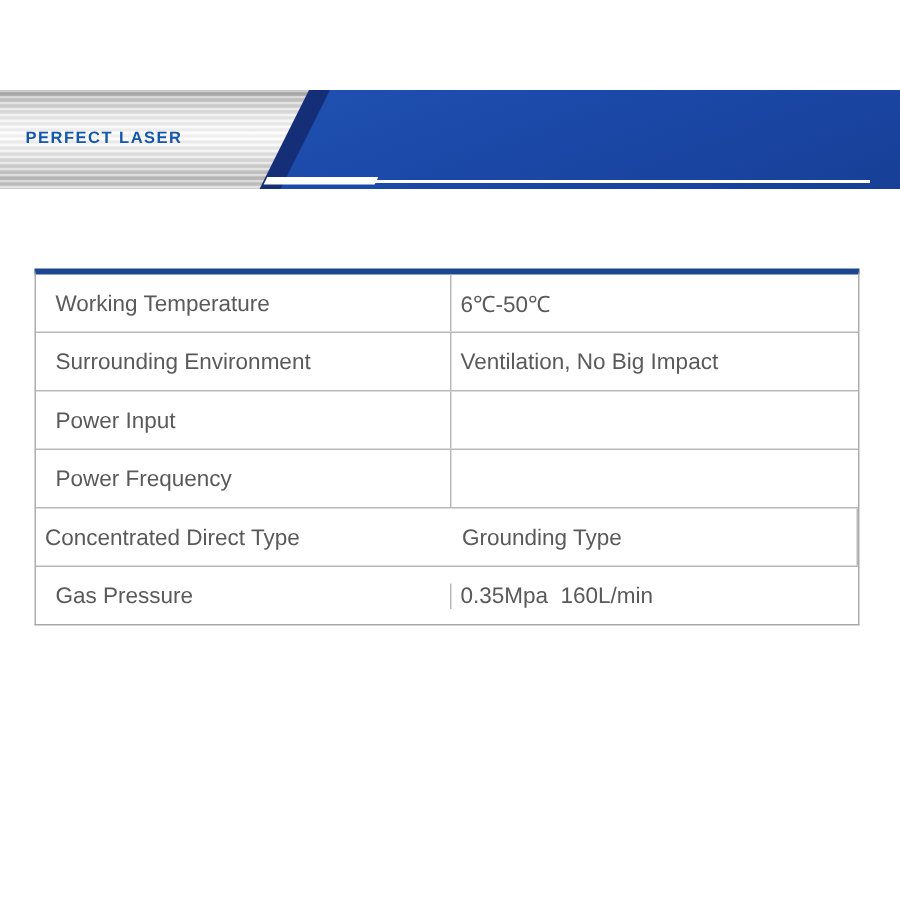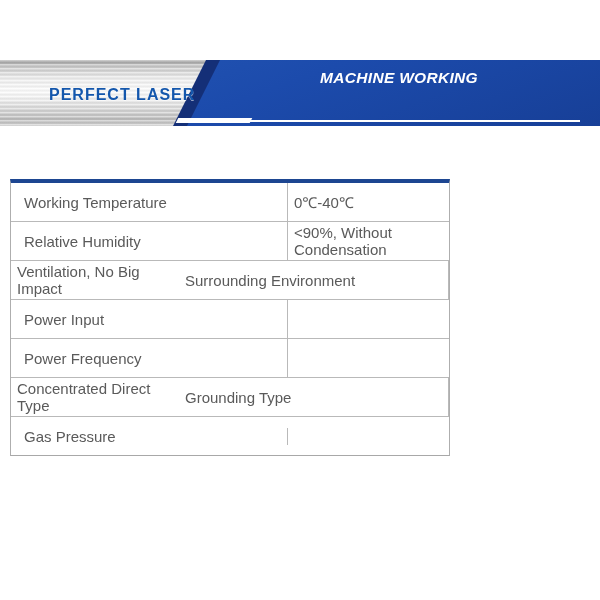--- a/index.html
+++ b/index.html
@@ -28,43 +28,42 @@
         #f2f2f2 58%, #d6d6d6 74%, #b9b9b9 90%, #cfcfcf 100%);
     clip-path:polygon(0 0, 208px 0, 175px 66px, 0 66px);
   }
   .navy-stripe{
     position:absolute;left:0;top:0;width:240px;height:66px;
     background:#142f77;
     clip-path:polygon(206px 0, 220px 0, 187px 66px, 173px 66px);
   }
   .brand-logo{
     position:absolute;left:17px;top:26px;
-    font-size:16px;font-weight:800;letter-spacing:1px;
+    font-size:11px;font-weight:800;letter-spacing:1px;
     color:#1457ac;white-space:nowrap;
     text-shadow:0 1px 0 rgba(255,255,255,0.55);
-    margin-left:32px;
   }
   .banner-title{
     position:absolute;left:210px;right:12px;top:9px;
     text-align:center;color:#ffffff;
     font-size:15.5px;line-height:18.5px;font-weight:bold;font-style:italic;
     letter-spacing:0.3px;white-space:nowrap;
   }
   .underline-thick{
     position:absolute;left:177px;top:58px;width:74px;height:5px;
     background:#ffffff;transform:skewX(-26deg);
   }
   .underline-thin{
     position:absolute;left:247px;top:59.5px;width:333px;height:2px;
     background:#ffffff;
   }
 
   
   .spec-table{
-    position:absolute;left:10px;top:179px;width:440px;
+    position:absolute;left:23px;top:179px;width:550px;
     border-top:4px solid #1d4691;
     border-left:1px solid #aeaeae;
     border-right:1px solid #aeaeae;
     border-bottom:1px solid #a8a8a8;
     box-sizing:border-box;
     background:#ffffff;
   }
   .spec-row{display:flex;height:38px;border-bottom:1px solid #b9b9b9;}
   .spec-row:last-child{border-bottom:none;align-items:center;}
   .cell{
@@ -78,47 +77,43 @@
 </head>
 <body>
 
 <div class="stage">
 
   <div class="banner">
     <div class="silver-panel"></div>
     <div class="navy-stripe"></div>
     <span class="brand-logo">PERFECT LASER</span>
     <div class="banner-title">
-      <div>MACHINE WORKING</div>
     </div>
     <div class="underline-thick"></div>
     <div class="underline-thin"></div>
   </div>
 
   <div class="spec-table">
     <div class="spec-row">
       <div class="cell cell-label">Working Temperature</div>
-      <div class="cell cell-value">0℃-40℃</div>
+      <div class="cell cell-value">6℃-50℃</div>
     </div>
     <div class="spec-row">
-      <div class="cell cell-label">Relative Humidity</div>
-      <div class="cell cell-value">&lt;90%, Without Condensation</div>
-    </div>
-    <div class="spec-row">
+      <div class="cell cell-label">Surrounding Environment</div>
       <div class="cell cell-value">Ventilation, No Big Impact</div>
-      <div class="cell cell-label">Surrounding Environment</div>
     </div>
     <div class="spec-row">
       <div class="cell cell-label">Power Input</div>
     </div>
     <div class="spec-row">
       <div class="cell cell-label">Power Frequency</div>
     </div>
     <div class="spec-row">
       <div class="cell cell-value">Concentrated Direct Type</div>
       <div class="cell cell-label">Grounding Type</div>
     </div>
     <div class="spec-row">
       <div class="cell cell-label">Gas Pressure</div>
+      <div class="cell cell-value">0.35Mpa  160L/min</div>
     </div>
   </div>
 
 </div>
 
 </body></html>

